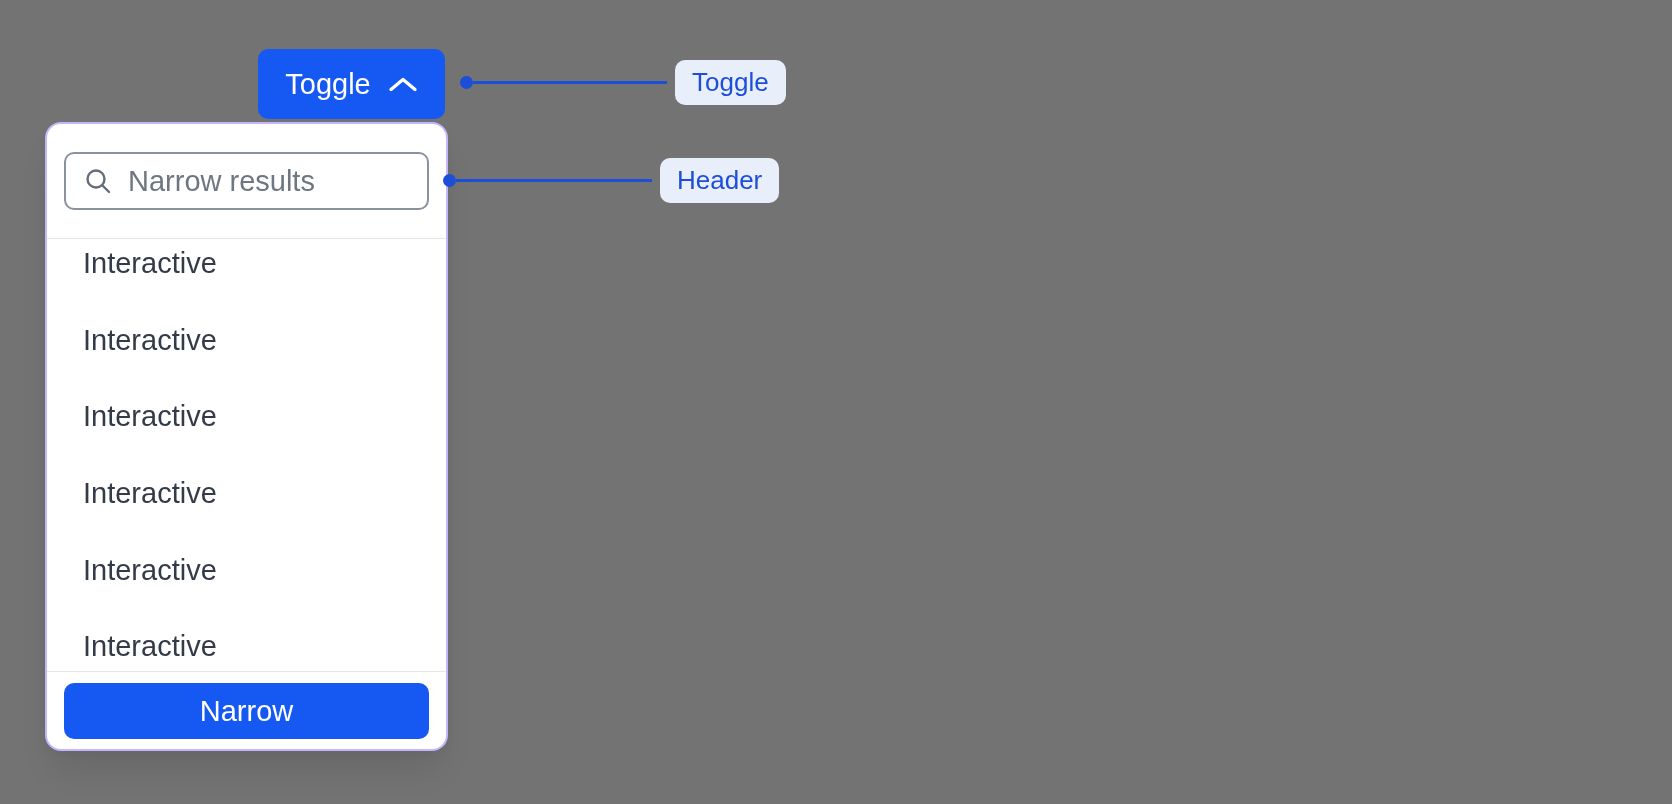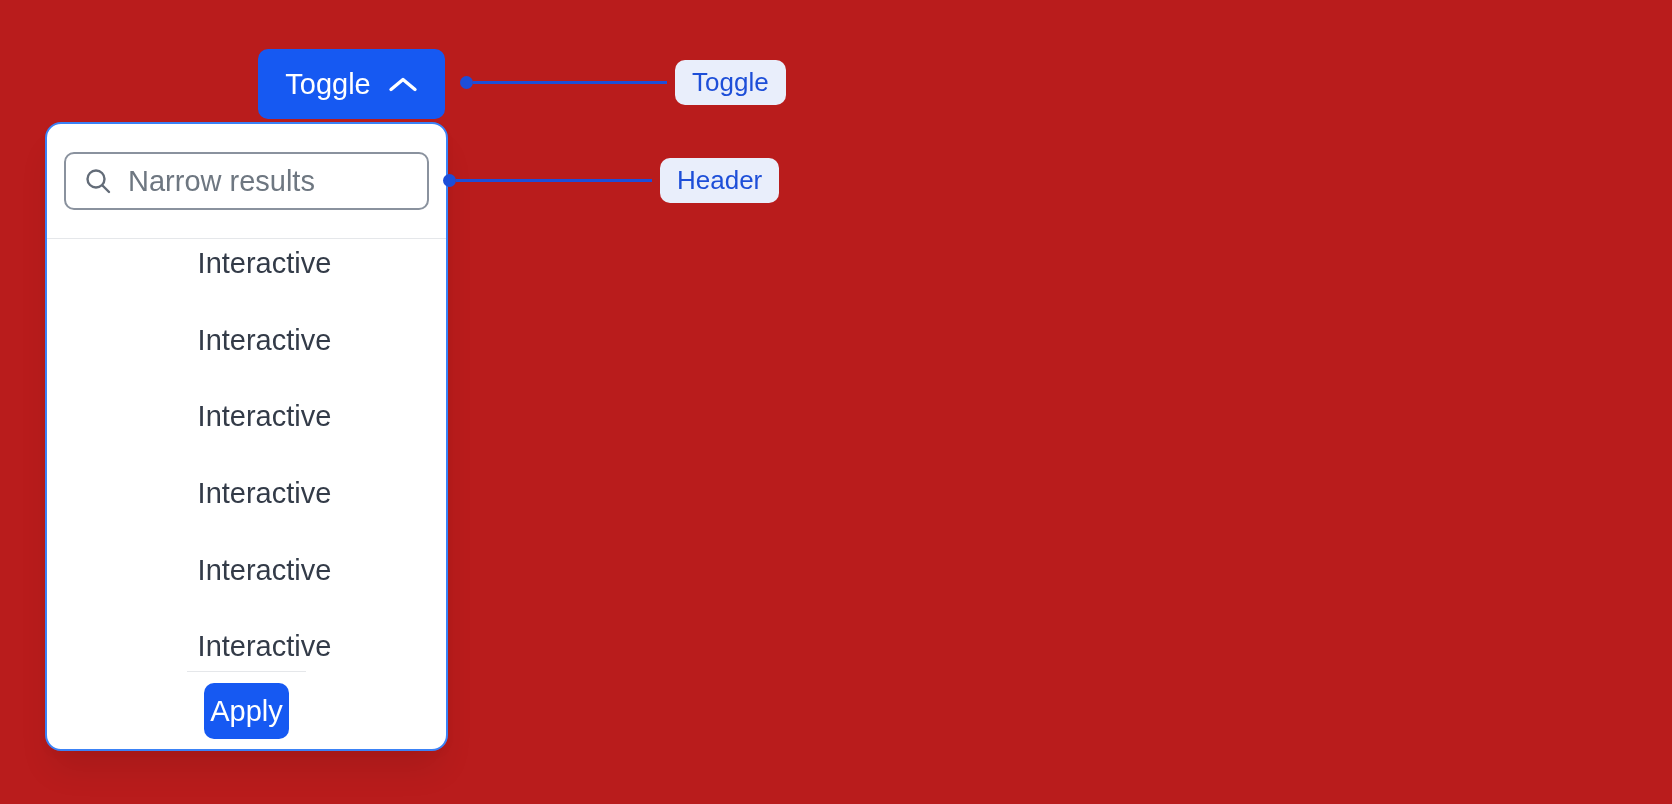--- a/index.html
+++ b/index.html
@@ -6,21 +6,21 @@
     margin: 0;
     padding: 0;
     background: #ffffff;
     font-family: "Liberation Sans", sans-serif;
   }
   .stage {
     position: relative;
     width: 1672px;
     height: 804px;
     overflow: hidden;
-    background: #b91c1c;
+    background: #737373;
   }
 
   
   .toggle-btn {
     position: absolute;
     left: 258px;
     top: 49px;
     width: 187px;
     height: 70px;
     background: #1659f2;
@@ -39,26 +39,25 @@
 
   
   .panel {
     position: absolute;
     left: 45px;
     top: 122px;
     width: 403px;
     height: 629px;
     box-sizing: border-box;
     background: #ffffff;
-    border: 2px solid #3b82f6;
+    border: 2px solid #c4b5fd;
     border-radius: 16px;
     box-shadow: 0 24px 34px -8px rgba(0, 0, 0, 0.10), 0 4px 10px rgba(0, 0, 0, 0.03);
     display: flex;
     flex-direction: column;
-    align-items: center;
   }
   .panel-header {
     box-sizing: border-box;
     height: 115px;
     padding: 28px 17px 0 17px;
     border-bottom: 1.5px solid #e5e7ea;
   }
   .search-wrap {
     position: relative;
     width: 100%;
@@ -190,21 +189,21 @@
     <ul class="panel-list">
       <li>Interactive</li>
       <li>Interactive</li>
       <li>Interactive</li>
       <li>Interactive</li>
       <li>Interactive</li>
       <li>Interactive</li>
     </ul>
 
     <div class="panel-footer">
-      <button class="apply-btn">Apply</button>
+      <button class="apply-btn">Narrow</button>
     </div>
 
   </div>
 
   <div class="annotation a-toggle">
     <span class="dot"></span>
     <span class="line"></span>
     <span class="badge">Toggle</span>
   </div>
 

